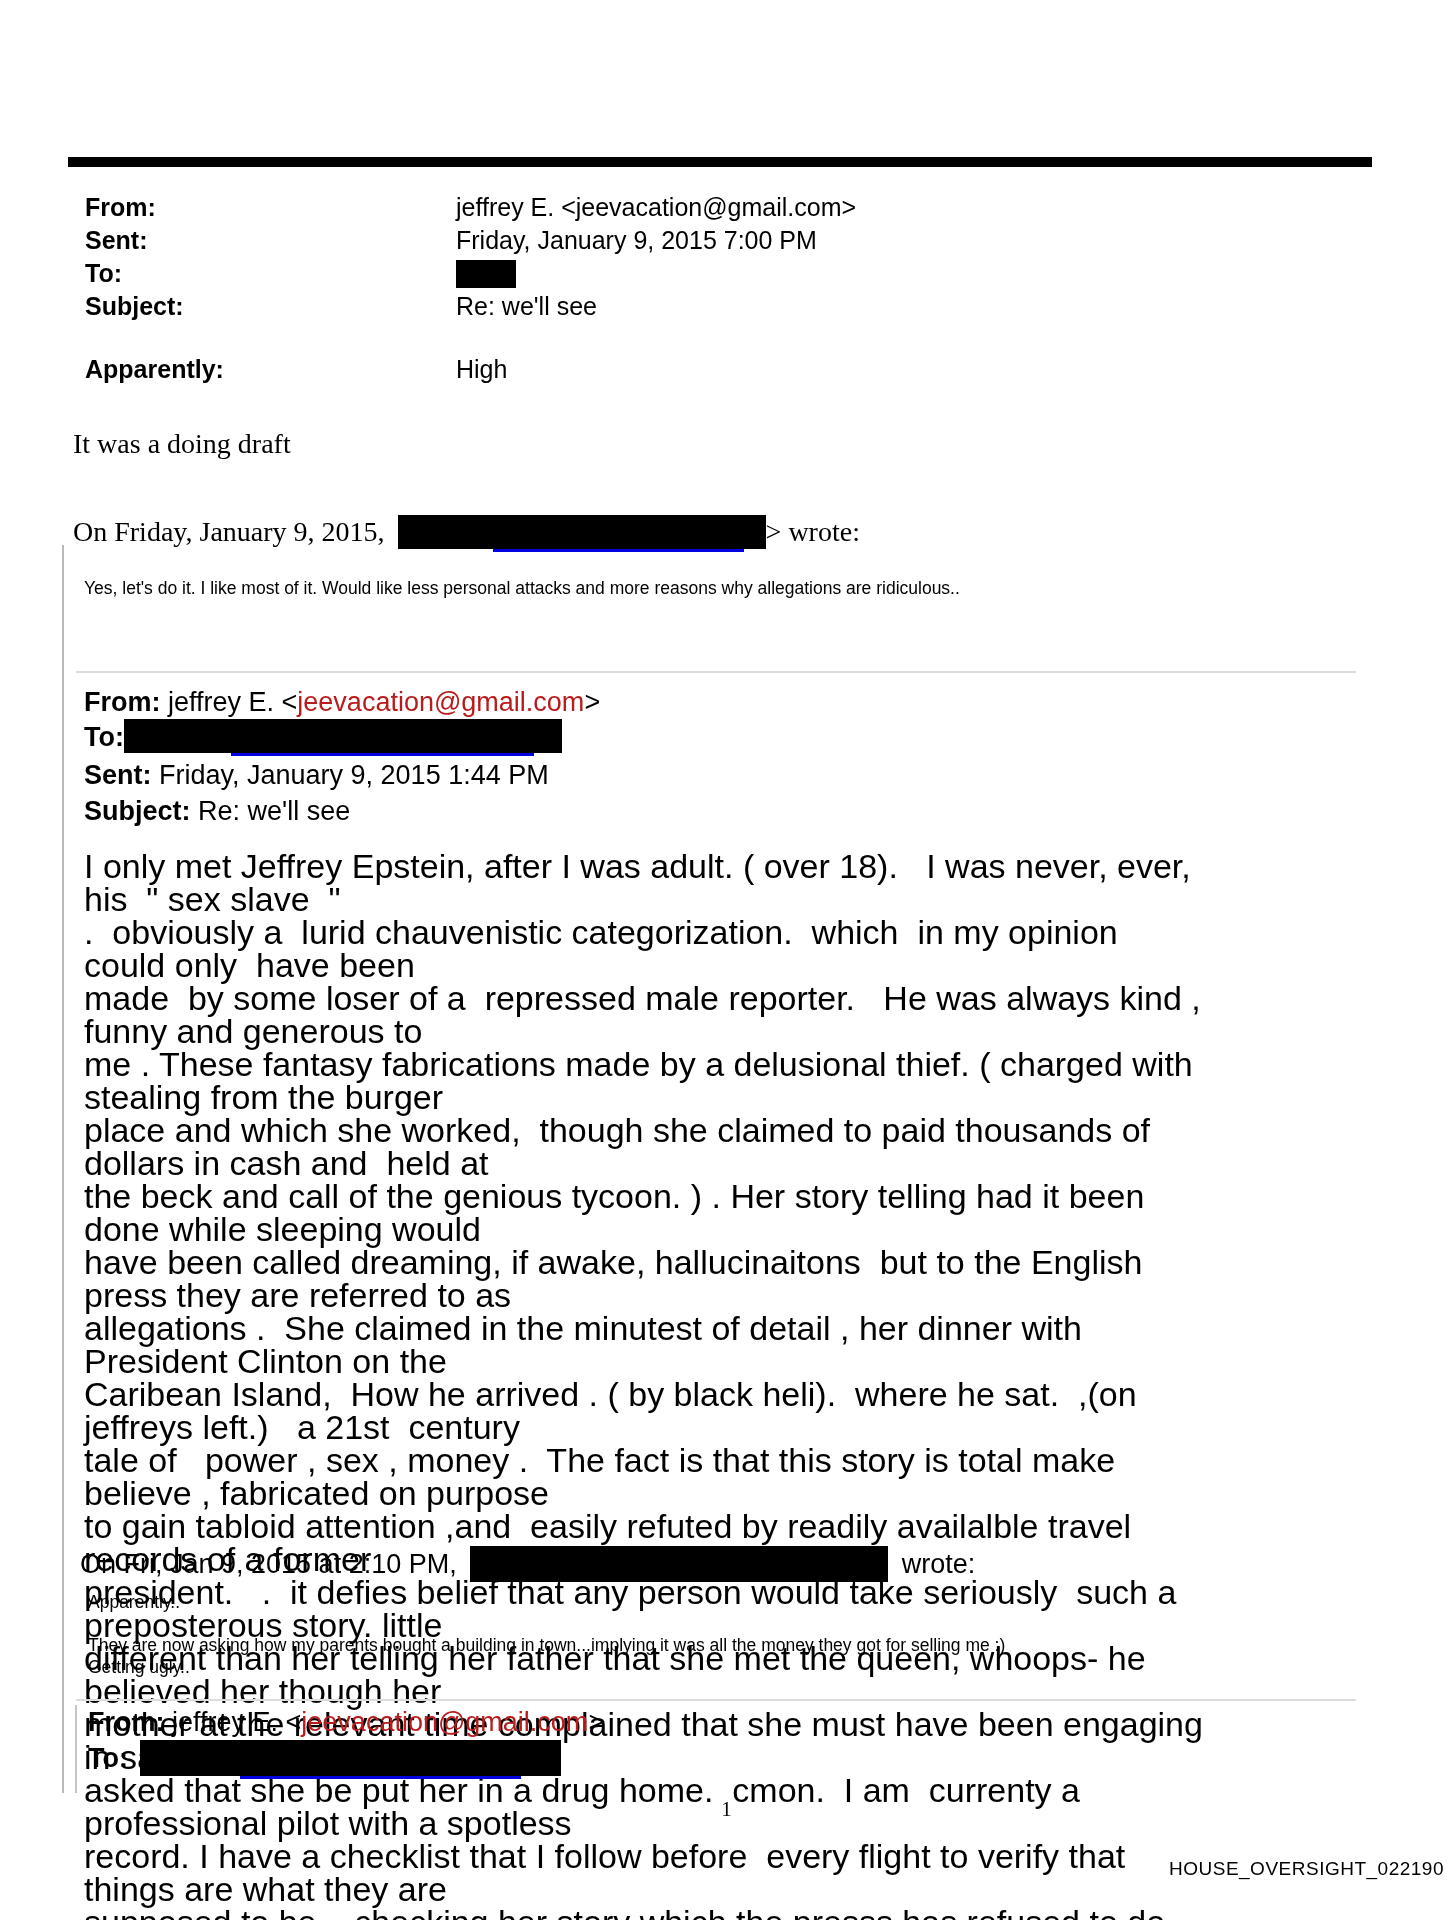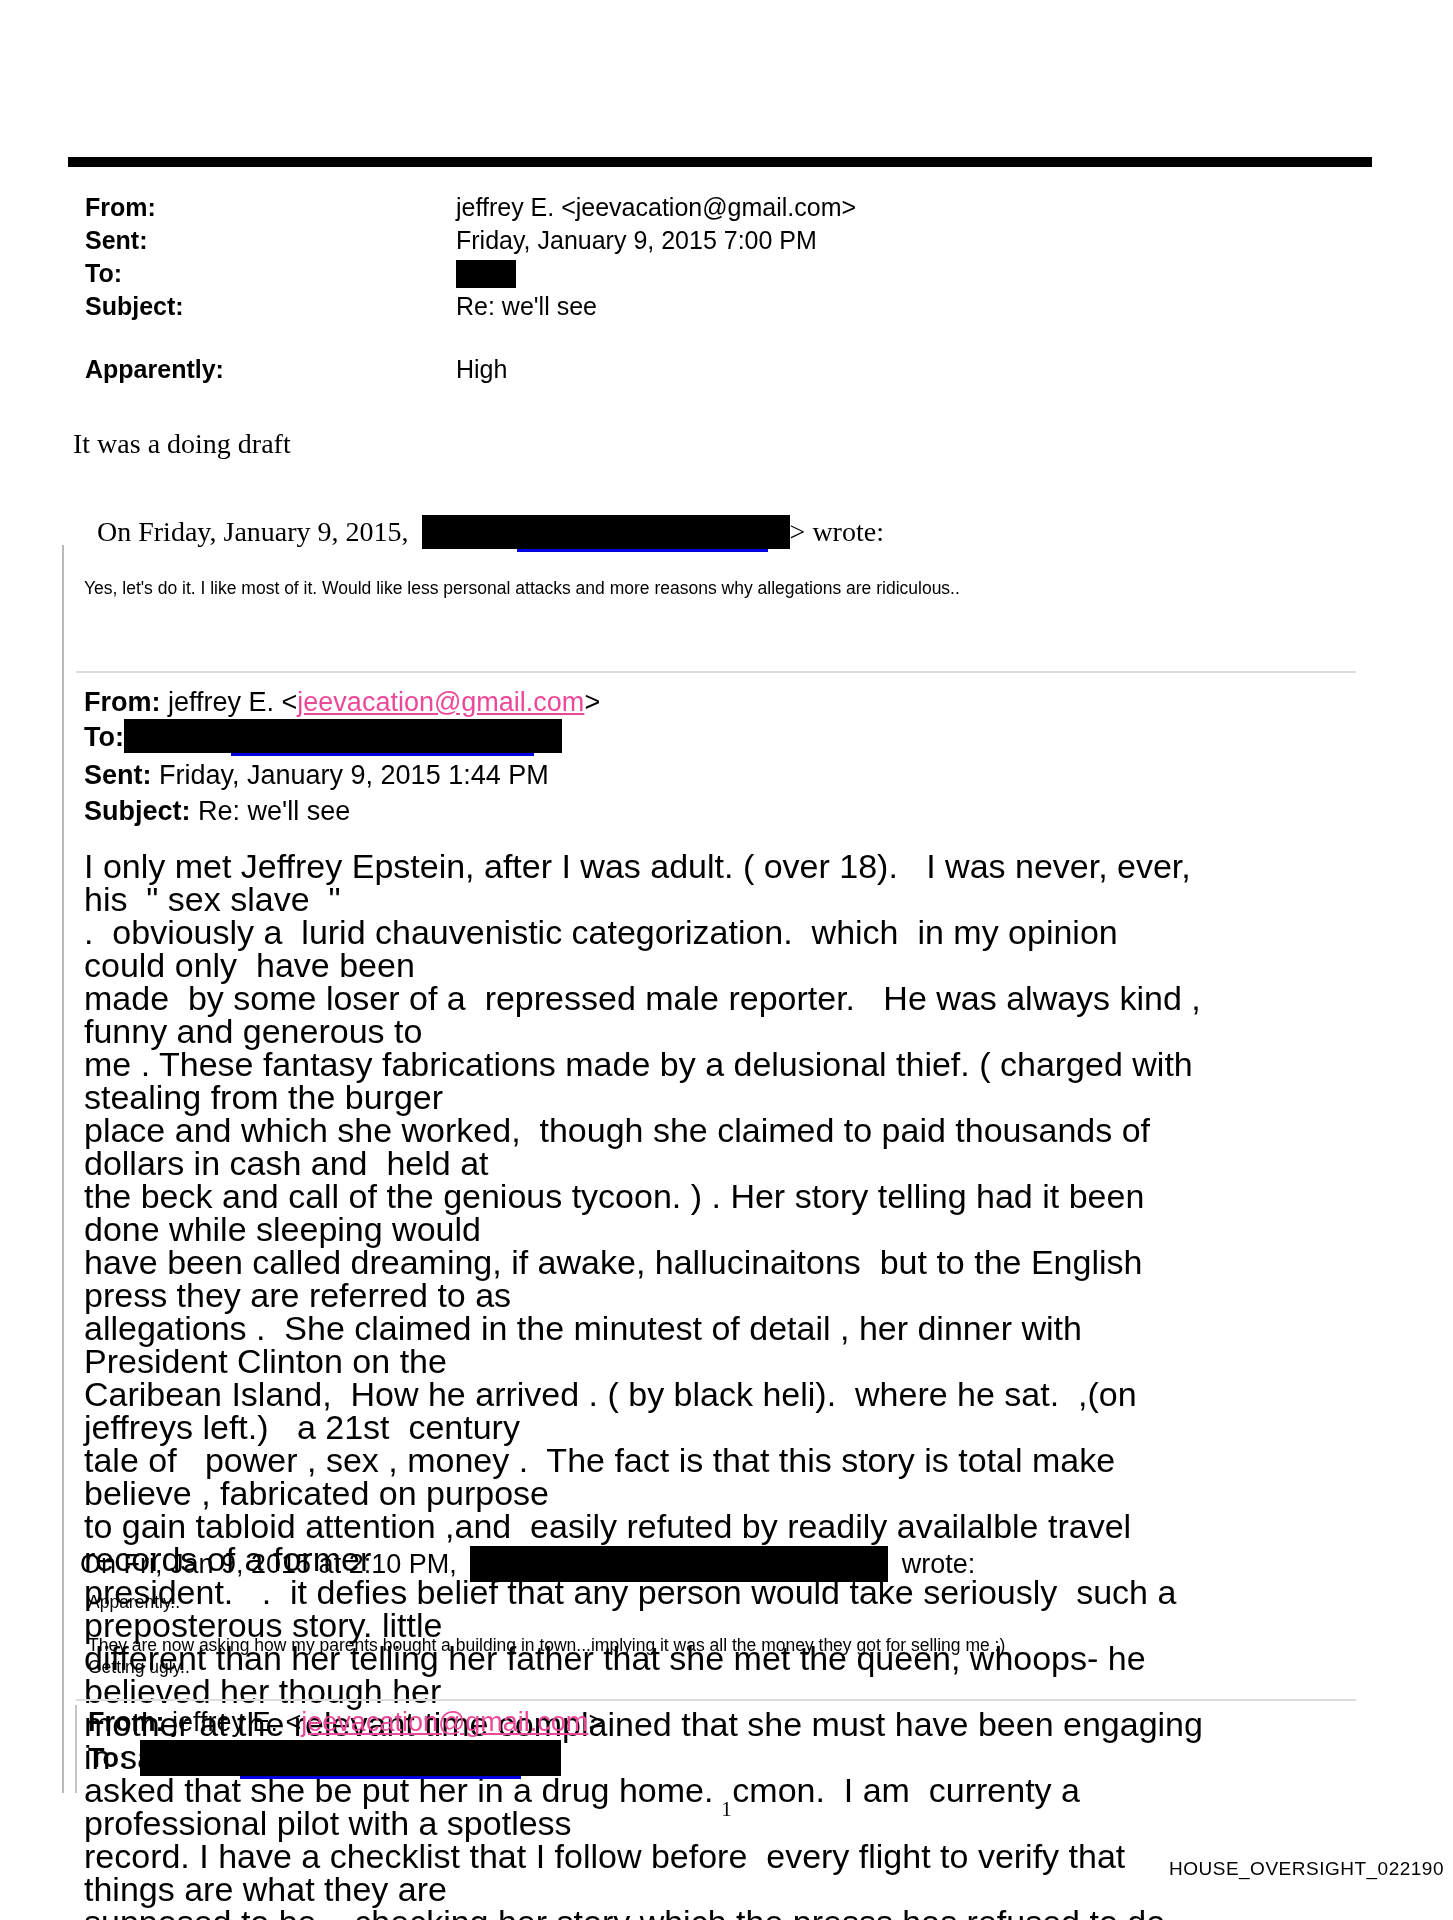--- a/index.html
+++ b/index.html
@@ -14,24 +14,24 @@
   .b { font-weight:bold; }
 
   .top-rule { background:#000; }
 
   .hdr-row { font-size:25px; line-height:28px; white-space:nowrap; }
   .hdr-value { position:absolute; left:371px; top:0; font-weight:normal; }
 
   .redaction { display:inline-block; background:#000; position:relative; }
   .peek { position:absolute; bottom:-3px; height:3px; background:#0101e0; display:block; }
 
-  .link { color:#ec4899; text-decoration:underline; cursor:pointer; }
+  .link { color:#b91c1c; cursor:pointer; }
 
   .note { font-size:28px; }
-  .attr-serif { font-size:28px; white-space:nowrap;margin-left:24px; }
+  .attr-serif { font-size:28px; white-space:nowrap; }
   .attr-sans { font-size:27px; white-space:nowrap; }
 
   .smallquote { font-size:17.5px; line-height:21.5px; white-space:pre-wrap; }
 
   .qhdr-row { font-size:27px; line-height:36px; white-space:nowrap; }
 
   .body-text { font-size:34px; line-height:33px; white-space:pre-wrap; }
 
   .sep { background:#dcdcdc; height:2px; }
   .vline { background:#b9b9b9; width:2px; }

